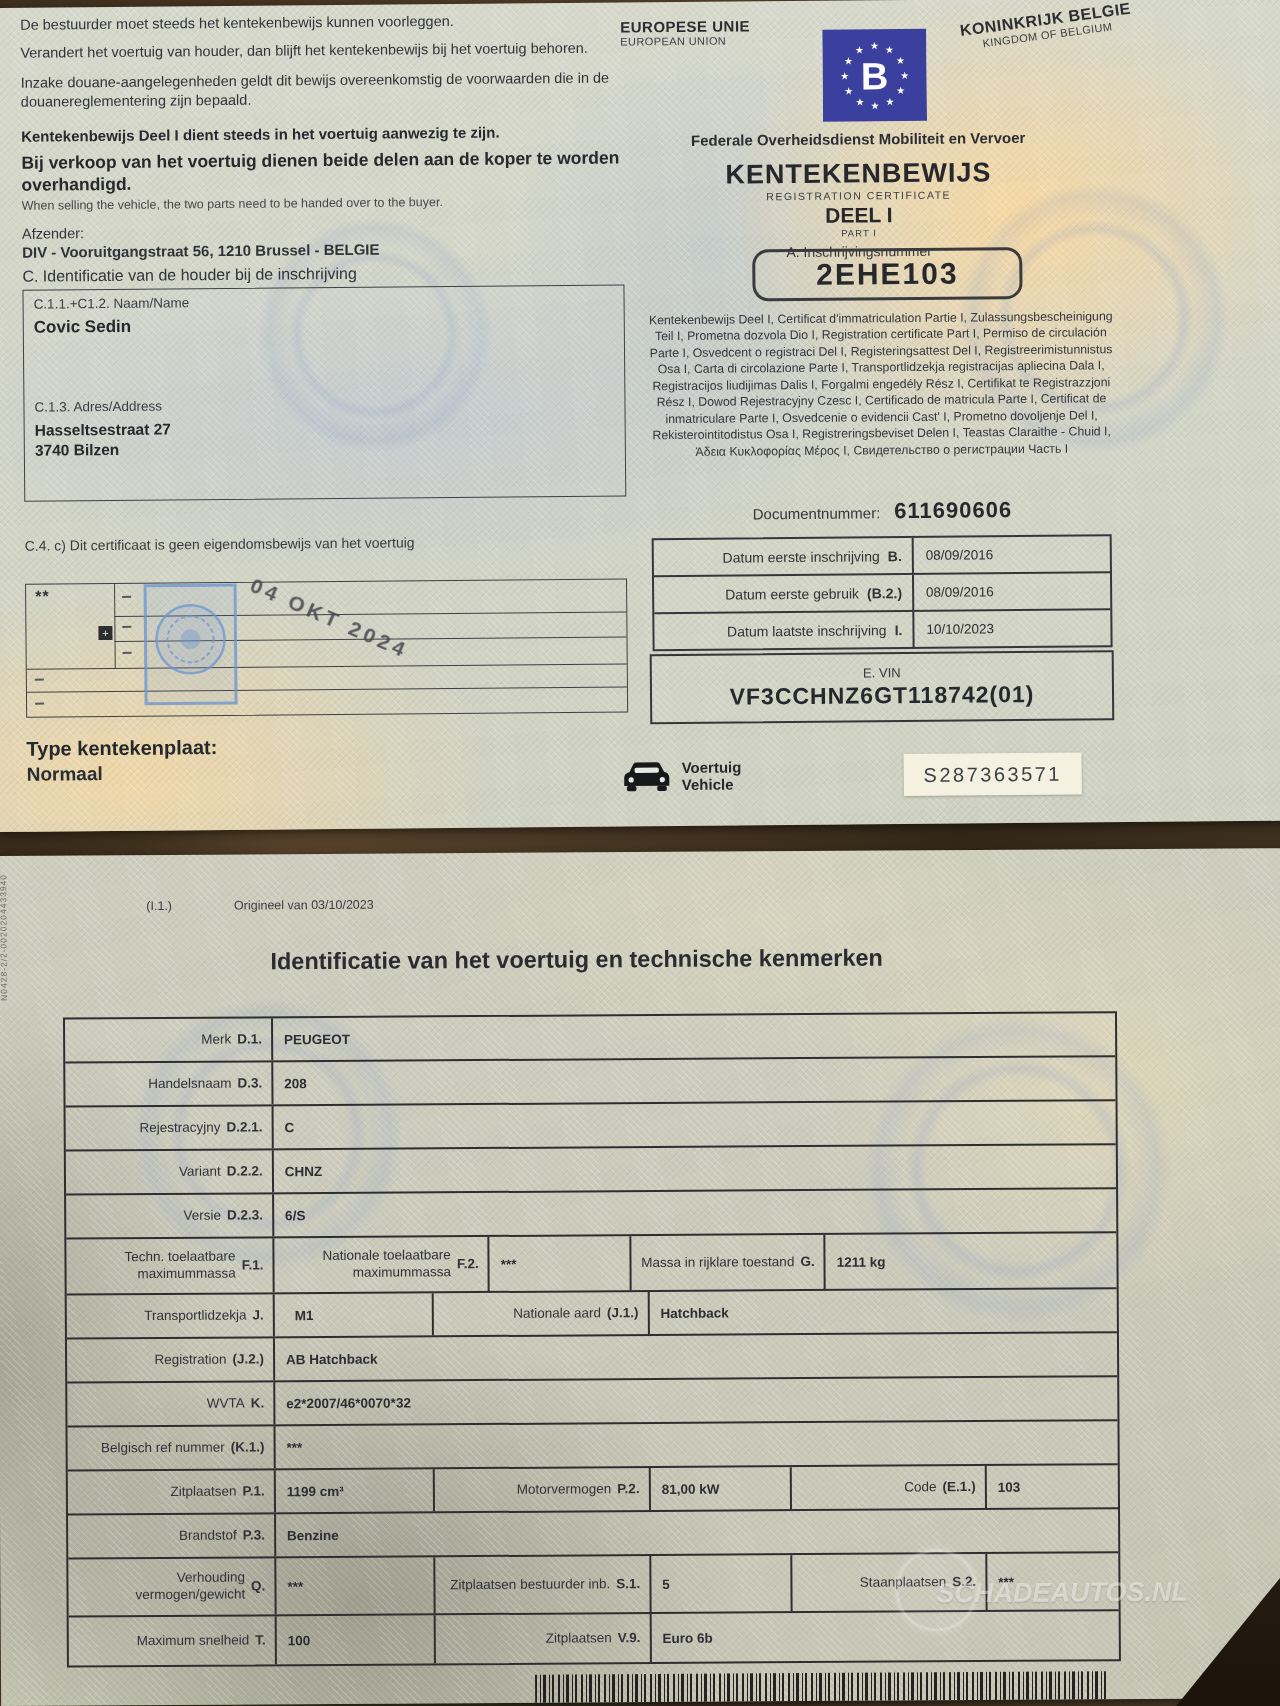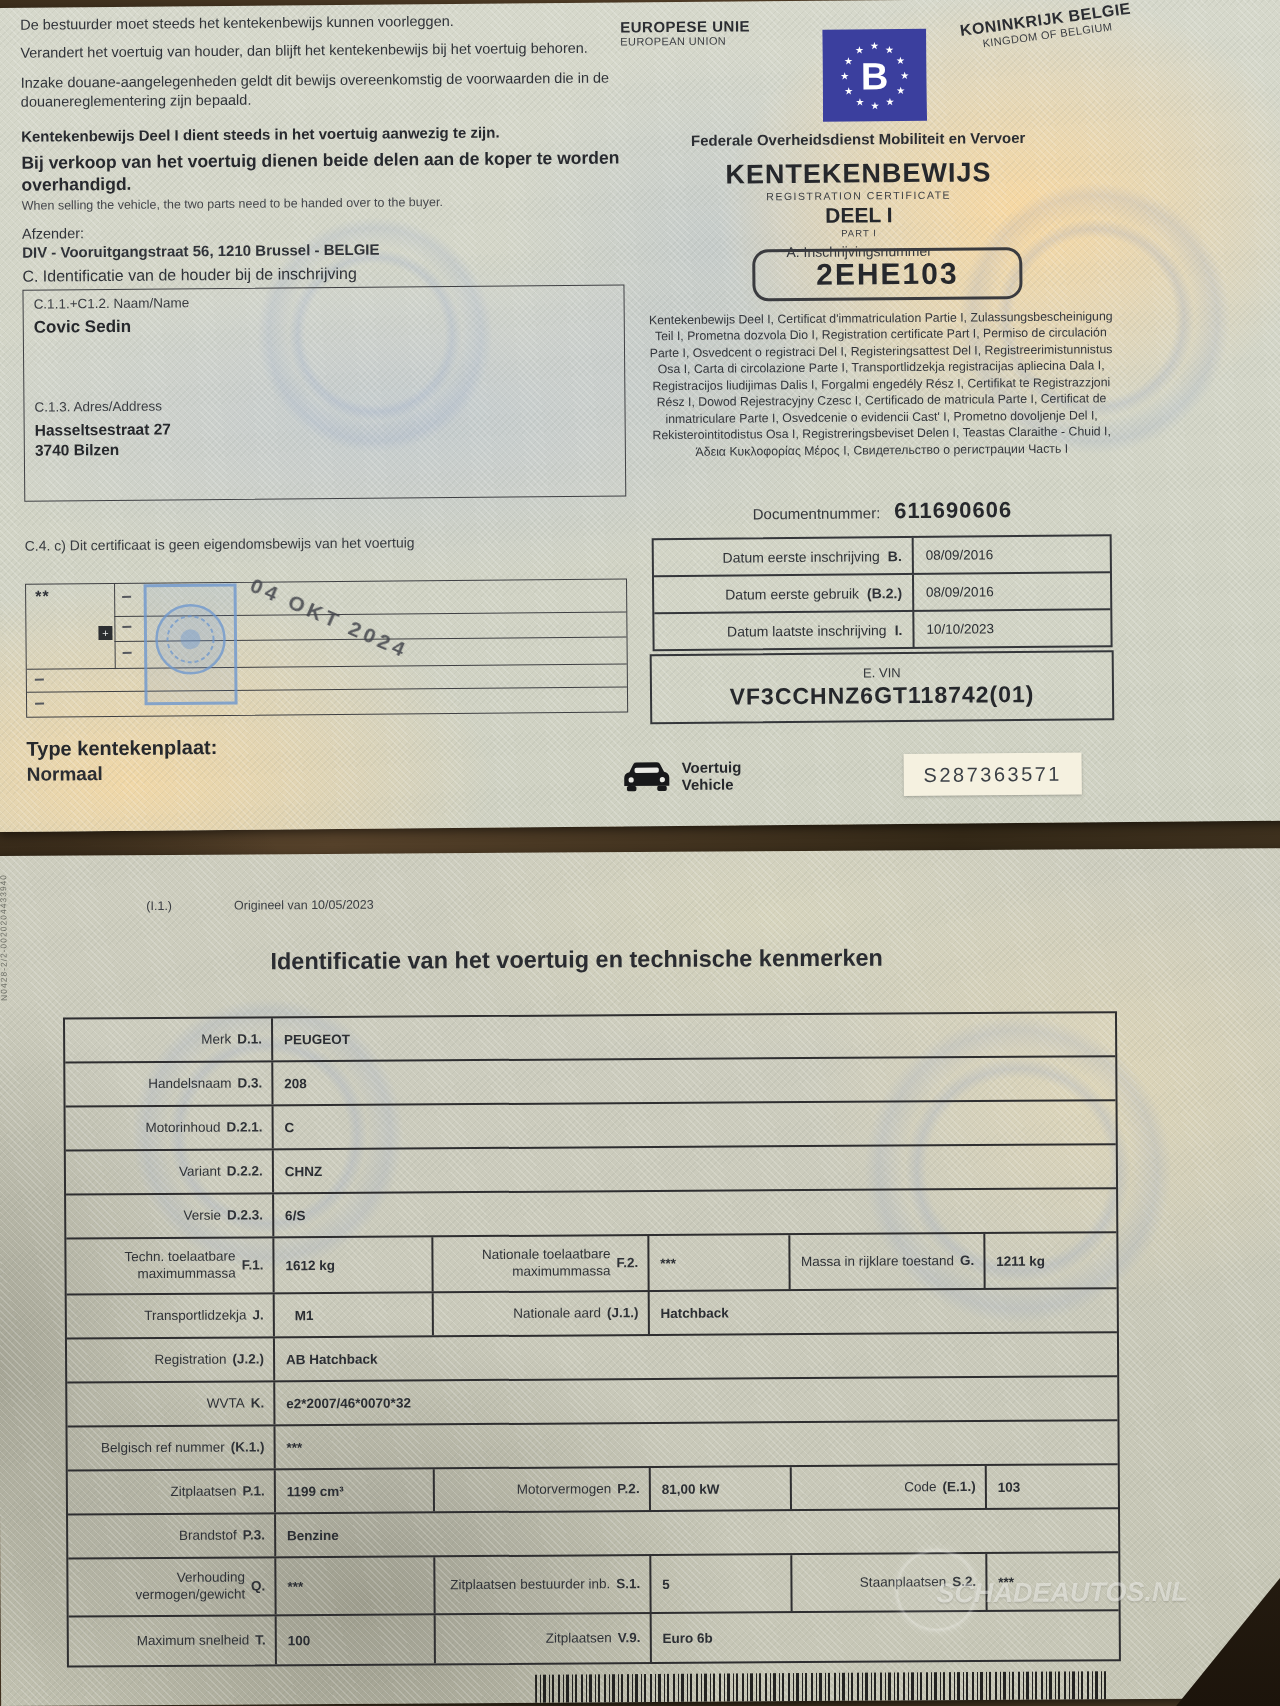--- a/index.html
+++ b/index.html
@@ -268,21 +268,21 @@
 
   <div class="doc doc2">
     <div class="pattern"></div>
     <div class="emblem" style="left:120px;top:130px;width:300px;height:300px;"></div>
     <div class="emblem" style="left:850px;top:150px;width:340px;height:340px;"></div>
 
     <div class="side-serial">N0428-2/2-0020204433940</div>
 
     <div class="ref-line">
       <span>(I.1.)</span>
-      <span>Origineel van 10/05/2023</span>
+      <span>Origineel van 03/10/2023</span>
     </div>
 
     <div class="d2-title">Identificatie van het voertuig en technische kenmerken</div>
 
     <div class="vehicle-table">
         <div class="vt-row" style="height: 42px;">
           <div class="vt-cell lab-cell" style="width: 19.8%;">
             <span>Merk</span>
             <span class="code">D.1.</span>
           </div>
@@ -290,21 +290,21 @@
         </div>
         <div class="vt-row" style="height: 42px;">
           <div class="vt-cell lab-cell" style="width: 19.8%;">
             <span>Handelsnaam</span>
             <span class="code">D.3.</span>
           </div>
           <div class="vt-cell last val-cell" style="width: 80.2%;">208</div>
         </div>
         <div class="vt-row" style="height: 42px;">
           <div class="vt-cell lab-cell" style="width: 19.8%;">
-            <span>Motorinhoud</span>
+            <span>Rejestracyjny</span>
             <span class="code">D.2.1.</span>
           </div>
           <div class="vt-cell last val-cell" style="width: 80.2%;">C</div>
         </div>
         <div class="vt-row" style="height: 42px;">
           <div class="vt-cell lab-cell" style="width: 19.8%;">
             <span>Variant</span>
             <span class="code">D.2.2.</span>
           </div>
           <div class="vt-cell last val-cell" style="width: 80.2%;">CHNZ</div>
@@ -314,21 +314,20 @@
             <span>Versie</span>
             <span class="code">D.2.3.</span>
           </div>
           <div class="vt-cell last val-cell" style="width: 80.2%;">6/S</div>
         </div>
         <div class="vt-row" style="height: 54px;">
           <div class="vt-cell lab-cell" style="width: 19.8%;">
             <span>Techn. toelaatbare maximummassa</span>
             <span class="code">F.1.</span>
           </div>
-          <div class="vt-cell val-cell" style="width: 15.2%;">1612 kg</div>
           <div class="vt-cell lab-cell" style="width: 20.5%;">
             <span>Nationale toelaatbare maximummassa</span>
             <span class="code">F.2.</span>
           </div>
           <div class="vt-cell val-cell" style="width: 13.5%;">***</div>
           <div class="vt-cell lab-cell" style="width: 18.5%;">
             <span>Massa in rijklare toestand</span>
             <span class="code">G.</span>
           </div>
           <div class="vt-cell last val-cell" style="width: 12.5%;">1211 kg</div>

